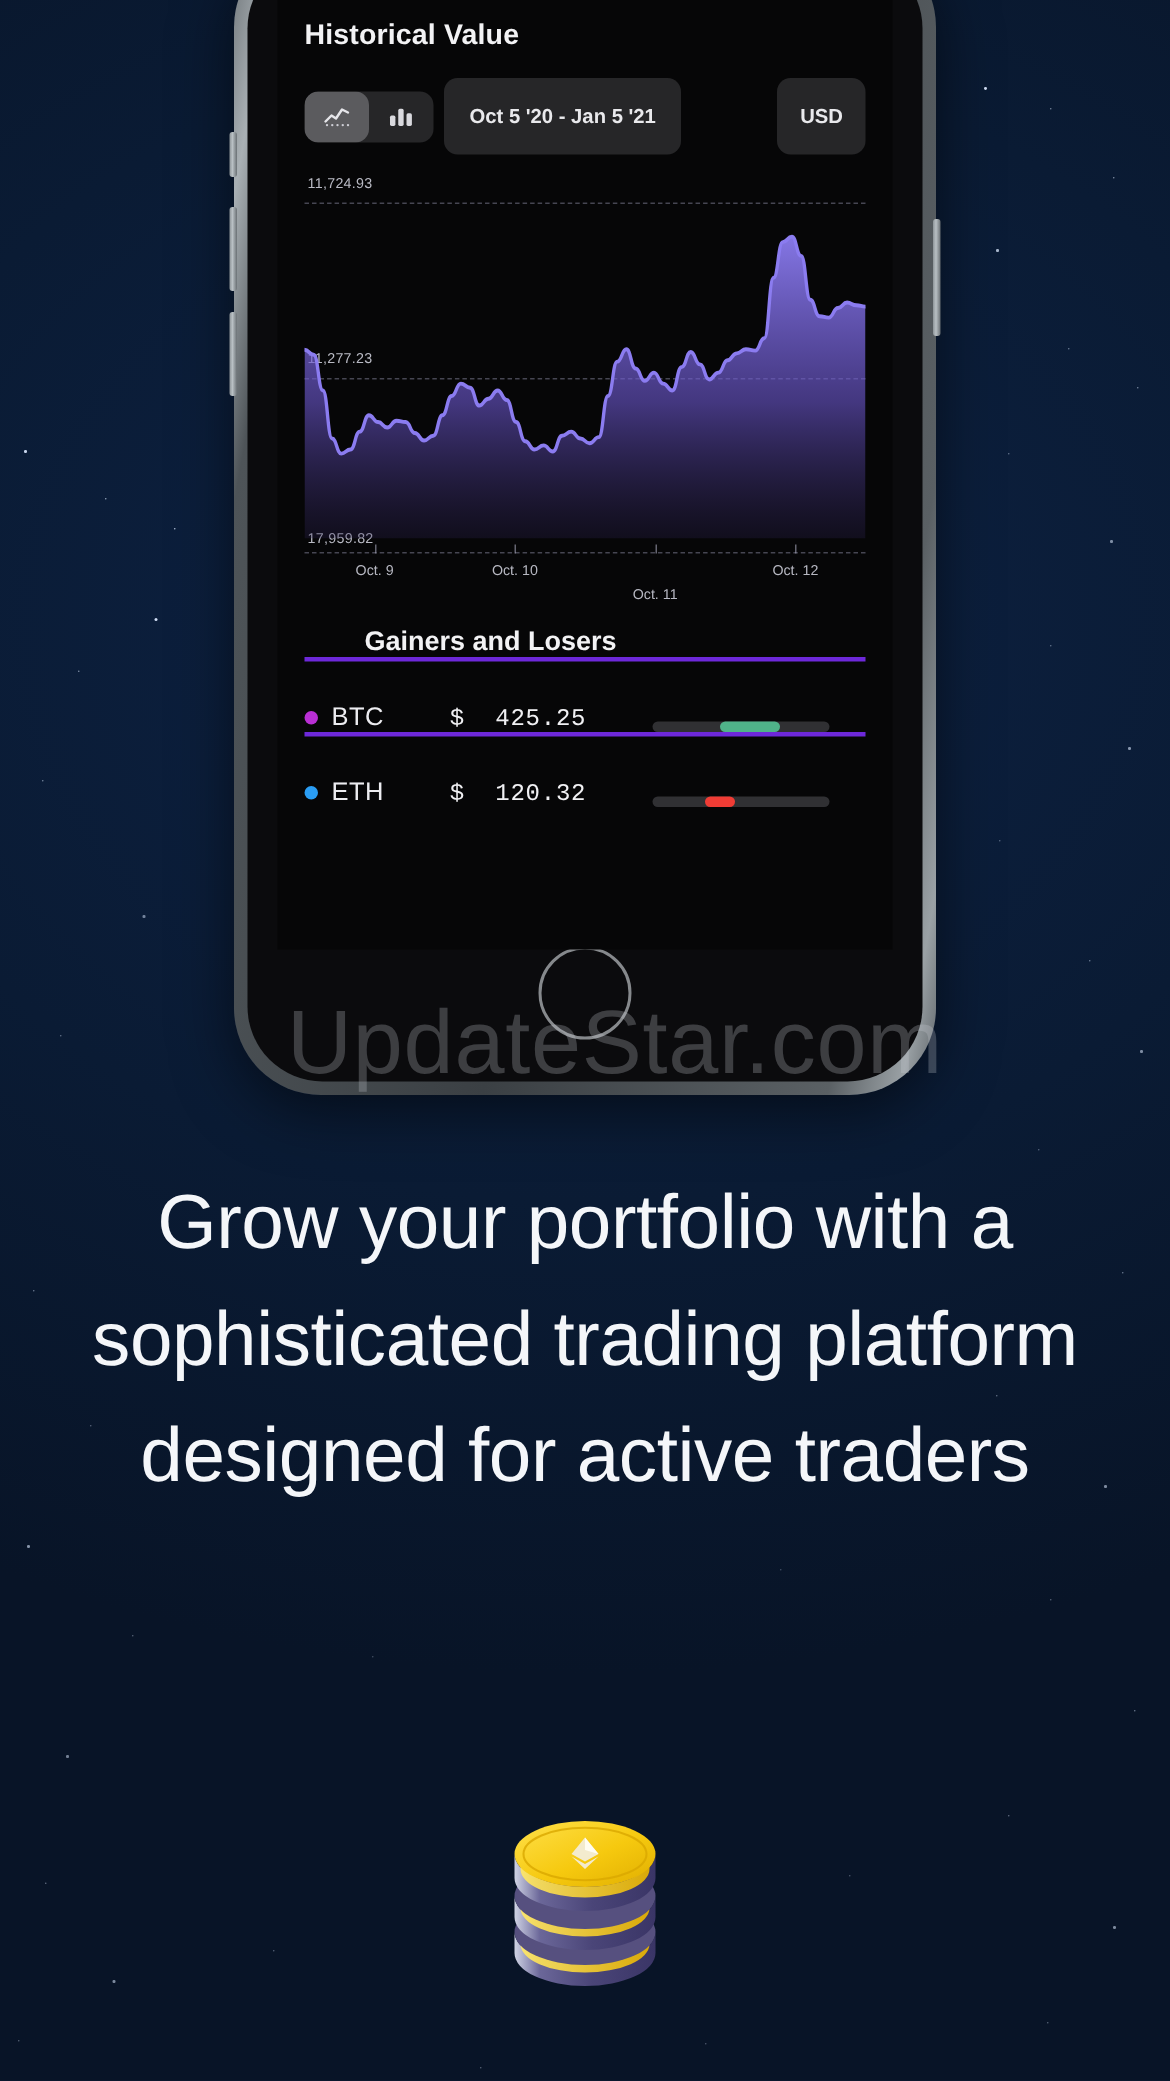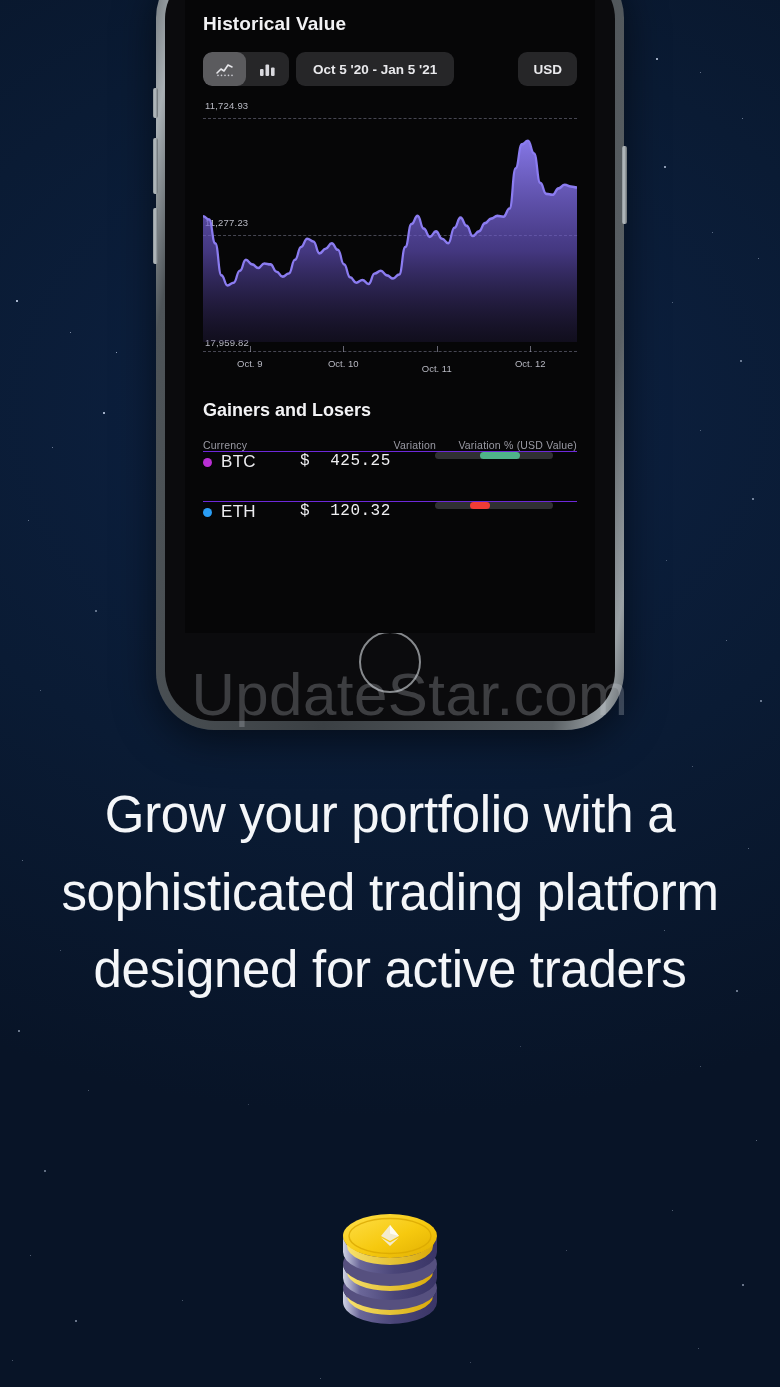--- a/index.html
+++ b/index.html
@@ -64,21 +64,21 @@
 
   
   .app { position:absolute; inset:0; padding:0 18px; color:#fff; }
   .sec-title {
     font-size:19px; font-weight:bold; letter-spacing:.1px;
     color:#f2f2f4; padding-top:44px;
   }
   .controls { display:flex; align-items:center; gap:7px; margin-top:17px; }
   .pill {
     background:#262628; border-radius:9px;
-    height:34px; display:flex; align-items:center; justify-content:center;
+    height:51px; display:flex; align-items:center; justify-content:center;
     color:#e9e9ec; font-size:13.5px; font-weight:bold;
   }
   .seg { display:flex; background:#262628; border-radius:9px; overflow:hidden; height:34px; }
   .seg-item { width:43px; display:flex; align-items:center; justify-content:center; }
   .seg-item.active { background:#5b5b5e; border-radius:9px; }
   .pill-date { padding:0 17px; }
   .pill-cur { padding:0 15px; margin-left:auto; }
 
   
   .chart-wrap { position:relative; margin-top:14px; height:278px; }
@@ -101,28 +101,28 @@
   .xlab {
     position:absolute; font-size:9.5px; color:#b7b8c2;
     transform:translateX(-50%);
   }
   .xtick {
     position:absolute; width:1px; height:6px; background:rgba(180,180,200,.55);
     bottom:26px;
   }
 
   
-  .tbl-title { font-size:18px; font-weight:bold; margin-top:22px; color:#f2f2f4; }
+  .tbl-title { font-size:18px; font-weight:bold; margin-top:22px; color:#f2f2f4;margin-left:40px; }
   .thead {
     display:flex; align-items:center;
     margin-top:18px; font-size:10.5px; color:#9a9aa4; letter-spacing:.2px;
   }
   .trow {
-    display:flex; align-items:flex-start; height:50px;
-    border-top:1px solid #6d28d9;
+    display:flex; align-items:flex-end; height:50px;
+    border-top:3px solid #6d28d9;
     gap:44px;
   }
   .c-cur  { width:128px; display:flex; align-items:center; gap:9px; }
   .c-var  { width:120px; text-align:right; }
   .c-bar  { flex:1; display:flex; justify-content:center; }
   .c-pct  { width:58px; text-align:right; }
   .thead .c-cur { justify-content:flex-start; }
   .dot { width:9px; height:9px; border-radius:50%; flex:0 0 auto; }
   .sym { font-size:17px; color:#ececf0; letter-spacing:.3px; }
   .amt {
@@ -281,33 +281,27 @@
           </div>
 
           <div class="xaxis"></div>
           <div class="xtick" style="left:12.5%;"></div>
           <div class="xtick" style="left:37.5%;"></div>
           <div class="xtick" style="left:62.5%;"></div>
           <div class="xtick" style="left:87.5%;"></div>
           <div class="xlabels">
             <span class="xlab" style="left:12.5%;top:4px;">Oct. 9</span>
             <span class="xlab" style="left:37.5%;top:4px;">Oct. 10</span>
-            <span class="xlab" style="left:62.5%;top:9px;text-align:right;">Oct. 11</span>
+            <span class="xlab" style="left:62.5%;top:20px;text-align:right;">Oct. 11</span>
             <span class="xlab" style="left:87.5%;top:4px;">Oct. 12</span>
           </div>
         </div>
 
         <div class="tbl-title">Gainers and Losers</div>
 
-        <div class="thead">
-          <div class="c-cur">Currency</div>
-          <div class="c-var">Variation</div>
-          <div class="c-bar"></div>
-          <div style="width:150px;text-align:right;">Variation % (USD Value)</div>
-        </div>
 
         <div id="tbody">
             <div class="trow">
               <div class="c-cur">
          <span class="dot" style="background:#b92fd4"></span>
          <span class="sym">BTC</span>
        </div>
        <div class="c-var amt">
          $&nbsp;&nbsp;425.25
        </div>

